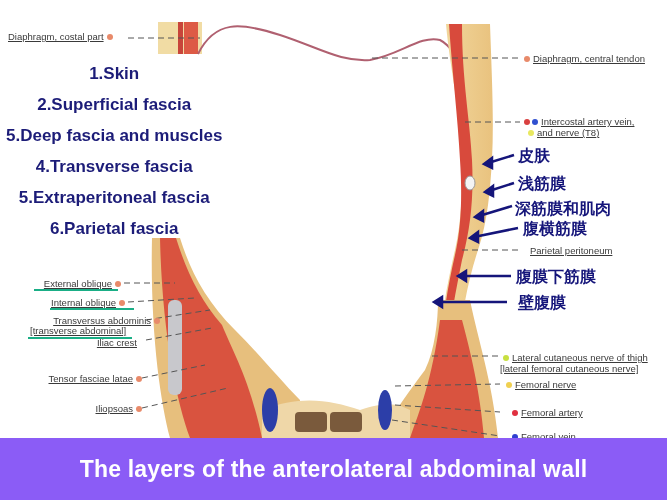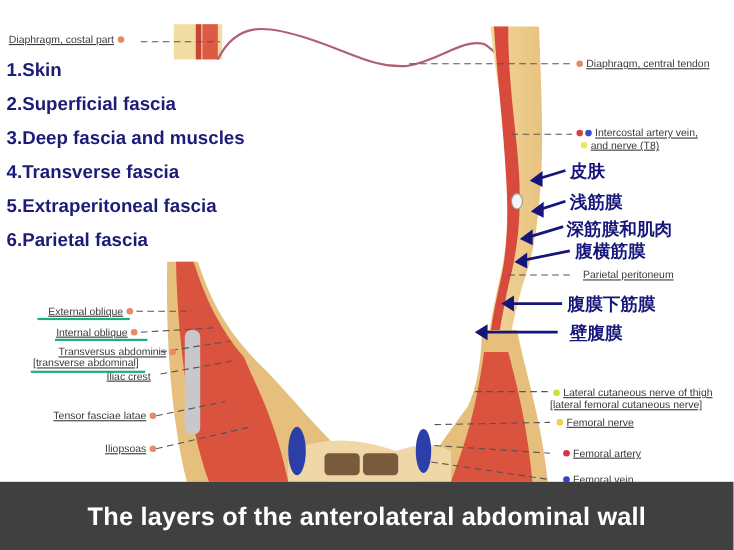--- a/index.html
+++ b/index.html
@@ -2,25 +2,25 @@
 <html><head>
 <meta charset="utf-8">
 <style>
   html, body { margin:0; padding:0; }
   body { width:667px; height:500px; position:relative; overflow:hidden; background:#ffffff; font-family:"Liberation Sans", sans-serif; }
   .stage { position:absolute; left:0; top:0; width:667px; height:500px; }
   svg.art { position:absolute; left:0; top:0; }
   .lbl { position:absolute; font-size:9.5px; color:#3a3a3a; white-space:nowrap; line-height:11px;text-decoration:underline; }
   .lbl.r { text-align:right; }
   .dot { display:inline-block; width:6px; height:6px; border-radius:50%; vertical-align:middle; margin:0 3px; }
-  .layers { position:absolute; left:6px; top:48px; }
+  .layers { position:absolute; left:6px; top:58px;text-align:center; }
   .layer { font-weight:bold; font-size:17px; color:#1c1c78; line-height:31px; white-space:nowrap; }
   .cn { position:absolute; font-size:16px; color:#15157a; font-weight:bold; white-space:nowrap; font-family:"DejaVu Sans", sans-serif; }
   .uline { position:absolute; height:2px; background:#1aae86; }
-  .banner { position:absolute; left:0; top:438px; width:667px; height:62px; background:#404040; display:flex; align-items:center; justify-content:center; }
+  .banner { position:absolute; left:0; top:438px; width:667px; height:62px; background:#8b5cf6; display:flex; align-items:center; justify-content:center; }
   .banner-title { color:#ffffff; font-weight:bold; font-size:23px; letter-spacing:0.2px; }
 </style>
 </head>
 <body>
 
 <div class="stage">
 
   <svg class="art" width="667" height="500" viewBox="0 0 667 500">
     <defs>
       <linearGradient id="fatL" x1="0" x2="1">
@@ -83,21 +83,21 @@
       <line x1="511" y1="276" x2="464" y2="276"></line>
         <polygon points="458,276 466,271 466,281"></polygon>
       <line x1="507" y1="302" x2="440" y2="302"></line>
         <polygon points="434,302 442,297 442,307"></polygon>
     </g>
   </svg>
 
   <div class="layers">
     <div class="layer">1.Skin</div>
     <div class="layer">2.Superficial fascia</div>
-    <div class="layer">3.Deep fascia and muscles</div>
+    <div class="layer">5.Deep fascia and muscles</div>
     <div class="layer">4.Transverse fascia</div>
     <div class="layer">5.Extraperitoneal fascia</div>
     <div class="layer">6.Parietal fascia</div>
   </div>
 
   <div class="lbl" style="left:8px; top:31px;">
     <span>Diaphragm, costal part</span><span class="dot" style="background:#e88a6a"></span>
   </div>
   <div class="lbl" style="left:521px; top:53px;">
     <span class="dot" style="background:#e88a6a"></span><span>Diaphragm, central tendon</span>

